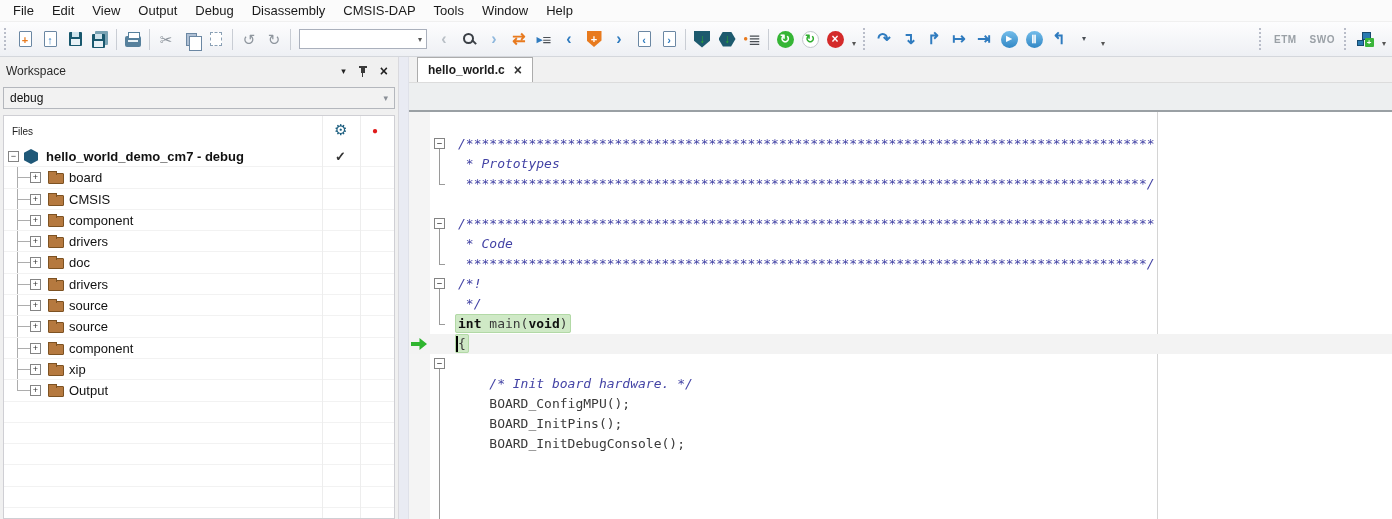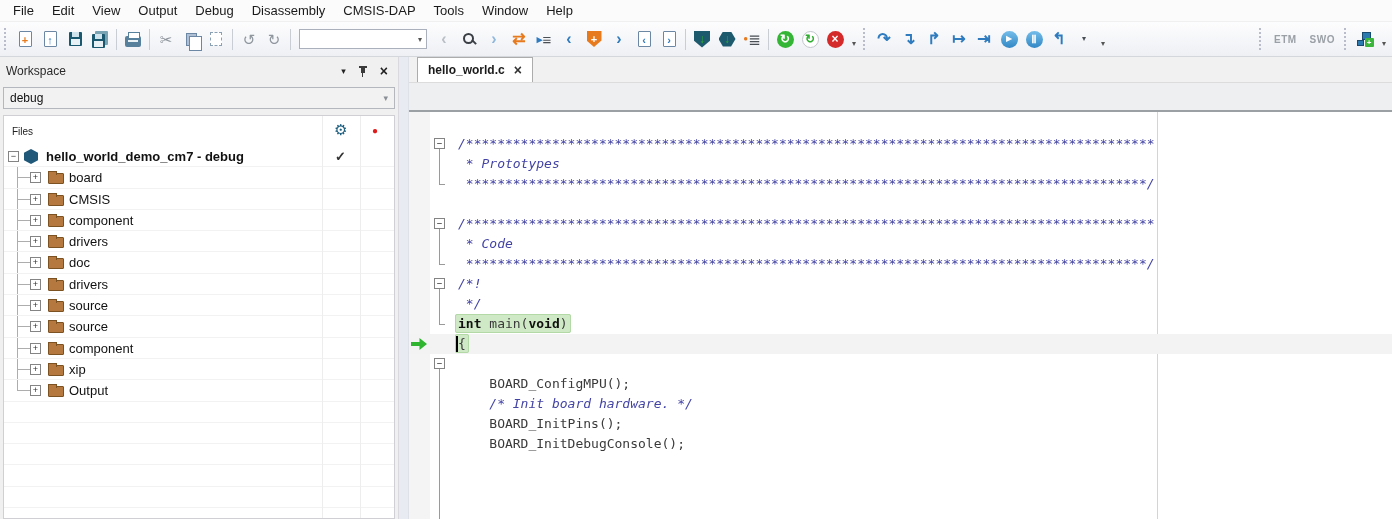--- a/index.html
+++ b/index.html
@@ -432,22 +432,22 @@
             <div class="code-line"><span class="tok-c"> ***************************************************************************************/</span></div>
             <div class="code-line"></div>
             <div class="code-line"><span class="tok-c">/****************************************************************************************</span></div>
             <div class="code-line"><span class="tok-c"> * Code</span></div>
             <div class="code-line"><span class="tok-c"> ***************************************************************************************/</span></div>
             <div class="code-line"><span class="tok-c">/*!</span></div>
             <div class="code-line"><span class="tok-c"> */</span></div>
             <div class="code-line"><span class="hlx"><span class="tok-k">int</span><span class="tok-p"> main(</span><span class="tok-k">void</span><span class="tok-p">)</span></span></div>
             <div class="code-line"><span class="hlx"><span class="tok-p">{</span></span></div>
             <div class="code-line"></div>
+            <div class="code-line"><span class="tok-p">    </span><span class="tok-c">/* Init board hardware. */</span></div>
             <div class="code-line"><span class="tok-p">    BOARD_ConfigMPU();</span></div>
-            <div class="code-line"><span class="tok-p">    </span><span class="tok-c">/* Init board hardware. */</span></div>
             <div class="code-line"><span class="tok-p">    BOARD_InitPins();</span></div>
             <div class="code-line"><span class="tok-p">    BOARD_InitDebugConsole();</span></div>
           </div>
         <div class="pc-arrow" id="pc-arrow" style="top: 226px;"></div>
         <div class="caret" id="caret" style="top: 224px;"></div>
       <div class="fold-box" style="top: 26px;">−</div>
           <div class="fold-box" style="top: 106px;">−</div>
           <div class="fold-box" style="top: 166px;">−</div>
           <div class="fold-box" style="top: 246px;">−</div>
           <div class="fold-v" style="top: 37px; height: 35px;"></div>

